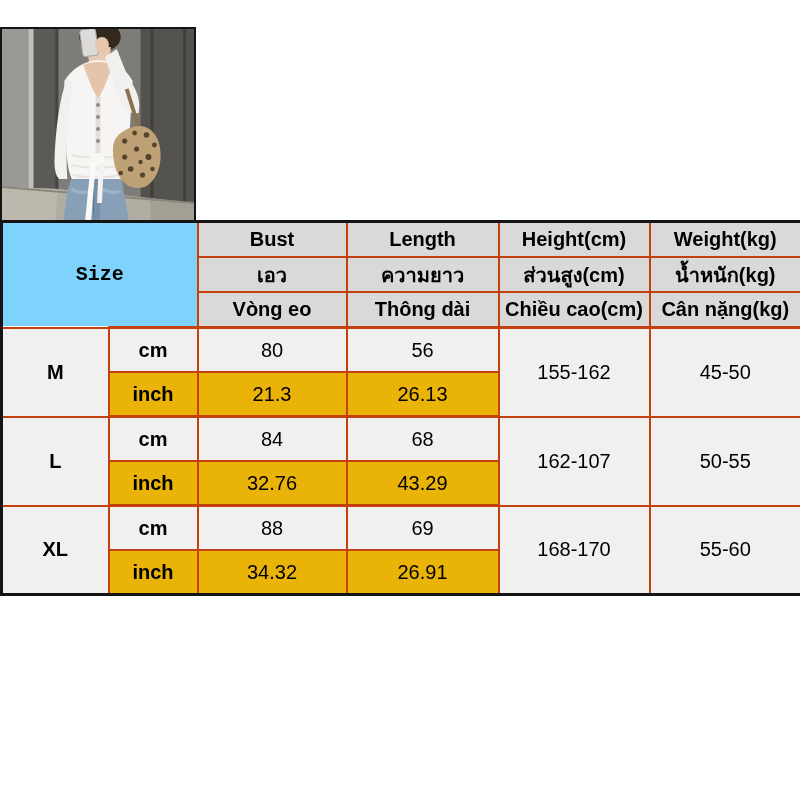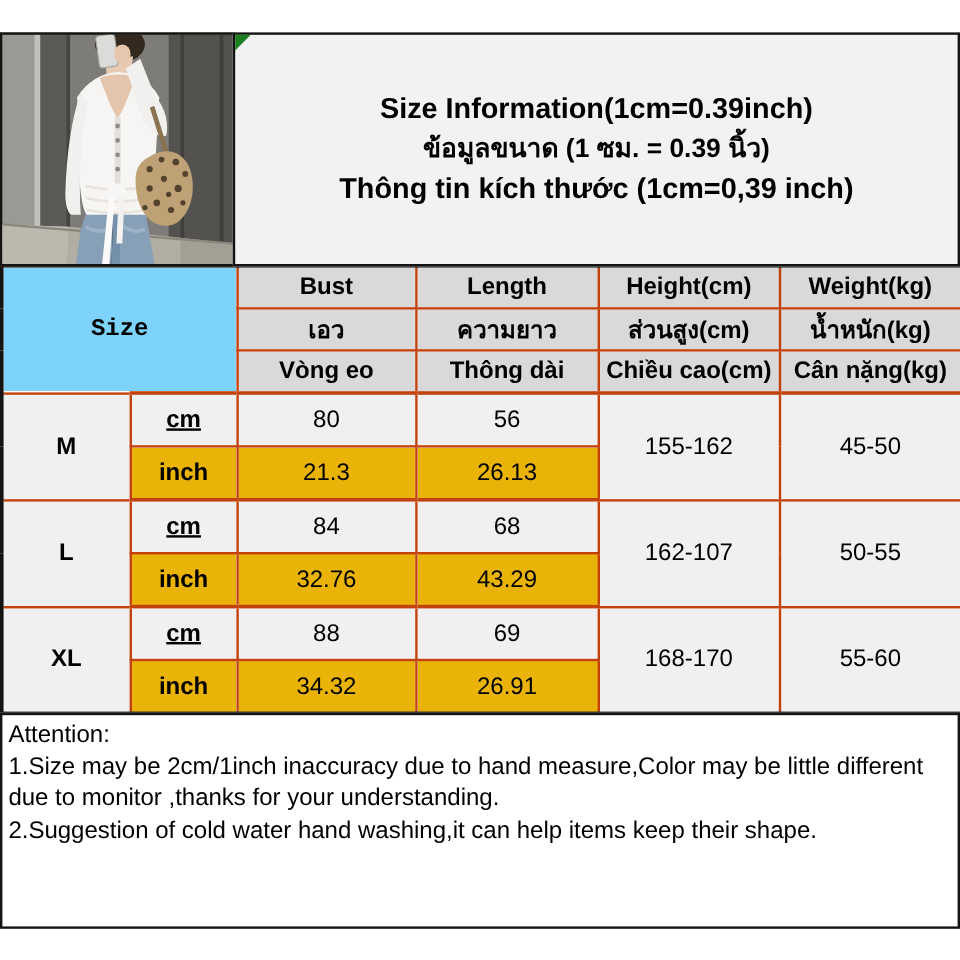--- a/index.html
+++ b/index.html
@@ -17,21 +17,21 @@
   .t-th{font-weight:bold;font-size:22px;line-height:1.1;}
 
   
   table.size-table{border-collapse:collapse;table-layout:fixed;width:800px;margin-top:-2px;border:3px solid #141414;}
   table.size-table td{border:2px solid #c2410c;text-align:center;vertical-align:middle;overflow:hidden;
     font-size:20px;padding:0 2px;}
   td.hd{background:#d9d9d9;font-weight:bold;height:33px;}
   td.size-head{background:#7dd3fc;font-weight:bold;font-size:40px;font-family:Liberation Mono, monospace;}
   td.size-lab{background:#d9d9d9;font-weight:bold;font-size:22px;border-top-width:3px;}
   tr.cm-row td{background:#f0f0f0;height:42px;}
-  tr.cm-row td.unit{font-weight:bold;text-decoration:underline;}
+  tr.cm-row td.unit{font-weight:bold;}
   tr.inch-row td{background:#eab308;height:42px;}
   tr.inch-row td.unit{font-weight:bold;}
   td.merged{background:#f0f0f0;border-top-width:3px;}
   tr.cm-row td.blocktop{border-top-width:3px;}
   tr.hdr td{border-bottom-width:2px;}
   tr.hdr-last td{border-bottom-width:3px;}
 
   
   .attention{box-sizing:border-box;width:800px;margin-top:-2px;border:2px solid #141414;background:#fff;
     min-height:180px;padding:3px 6px 10px 5px;font-size:20px;line-height:1.33;text-align:left;}
@@ -115,26 +115,20 @@
               <circle cx="130" cy="140" r="2.8"></circle>
             <circle cx="142" cy="146" r="2.6"></circle>
               <circle cx="152" cy="140" r="2.2"></circle>
             <circle cx="120" cy="144" r="2.2"></circle>
               <circle cx="140" cy="133" r="2.2"></circle>
           </g>
         </g>
       </svg>
     </div>
 
-    <div class="title-cell">
-      <div class="flag"></div>
-      <div class="t-en">Size Information(1cm=0.39inch)</div>
-      <div class="t-th">ข้อมูลขนาด (1 ซม. = 0.39 นิ้ว)</div>
-      <div class="t-vi">Thông tin kích thước (1cm=0,39 inch)</div>
-    </div>
   </div>
 
   <table class="size-table">
     <colgroup>
       <col style="width:107px">
         <col style="width:89px">
         <col style="width:149px">
       <col style="width:152px">
         <col style="width:151px">
         <col style="width:152px">
@@ -197,19 +191,14 @@
         <td class="merged" rowspan="2">55-60</td>
       </tr>
       <tr class="inch-row">
         <td class="unit">inch</td>
         <td>34.32</td>
         <td>26.91</td>
       </tr>
     </tbody>
   </table>
 
-  <div class="attention">
-    <p>Attention:</p>
-    <p>1.Size may be 2cm/1inch inaccuracy due to hand measure,Color may be little different due to monitor ,thanks for your understanding.</p>
-    <p>2.Suggestion of cold water hand washing,it can help items keep their shape.</p>
-  </div>
 
 </div>
 
 </body></html>

